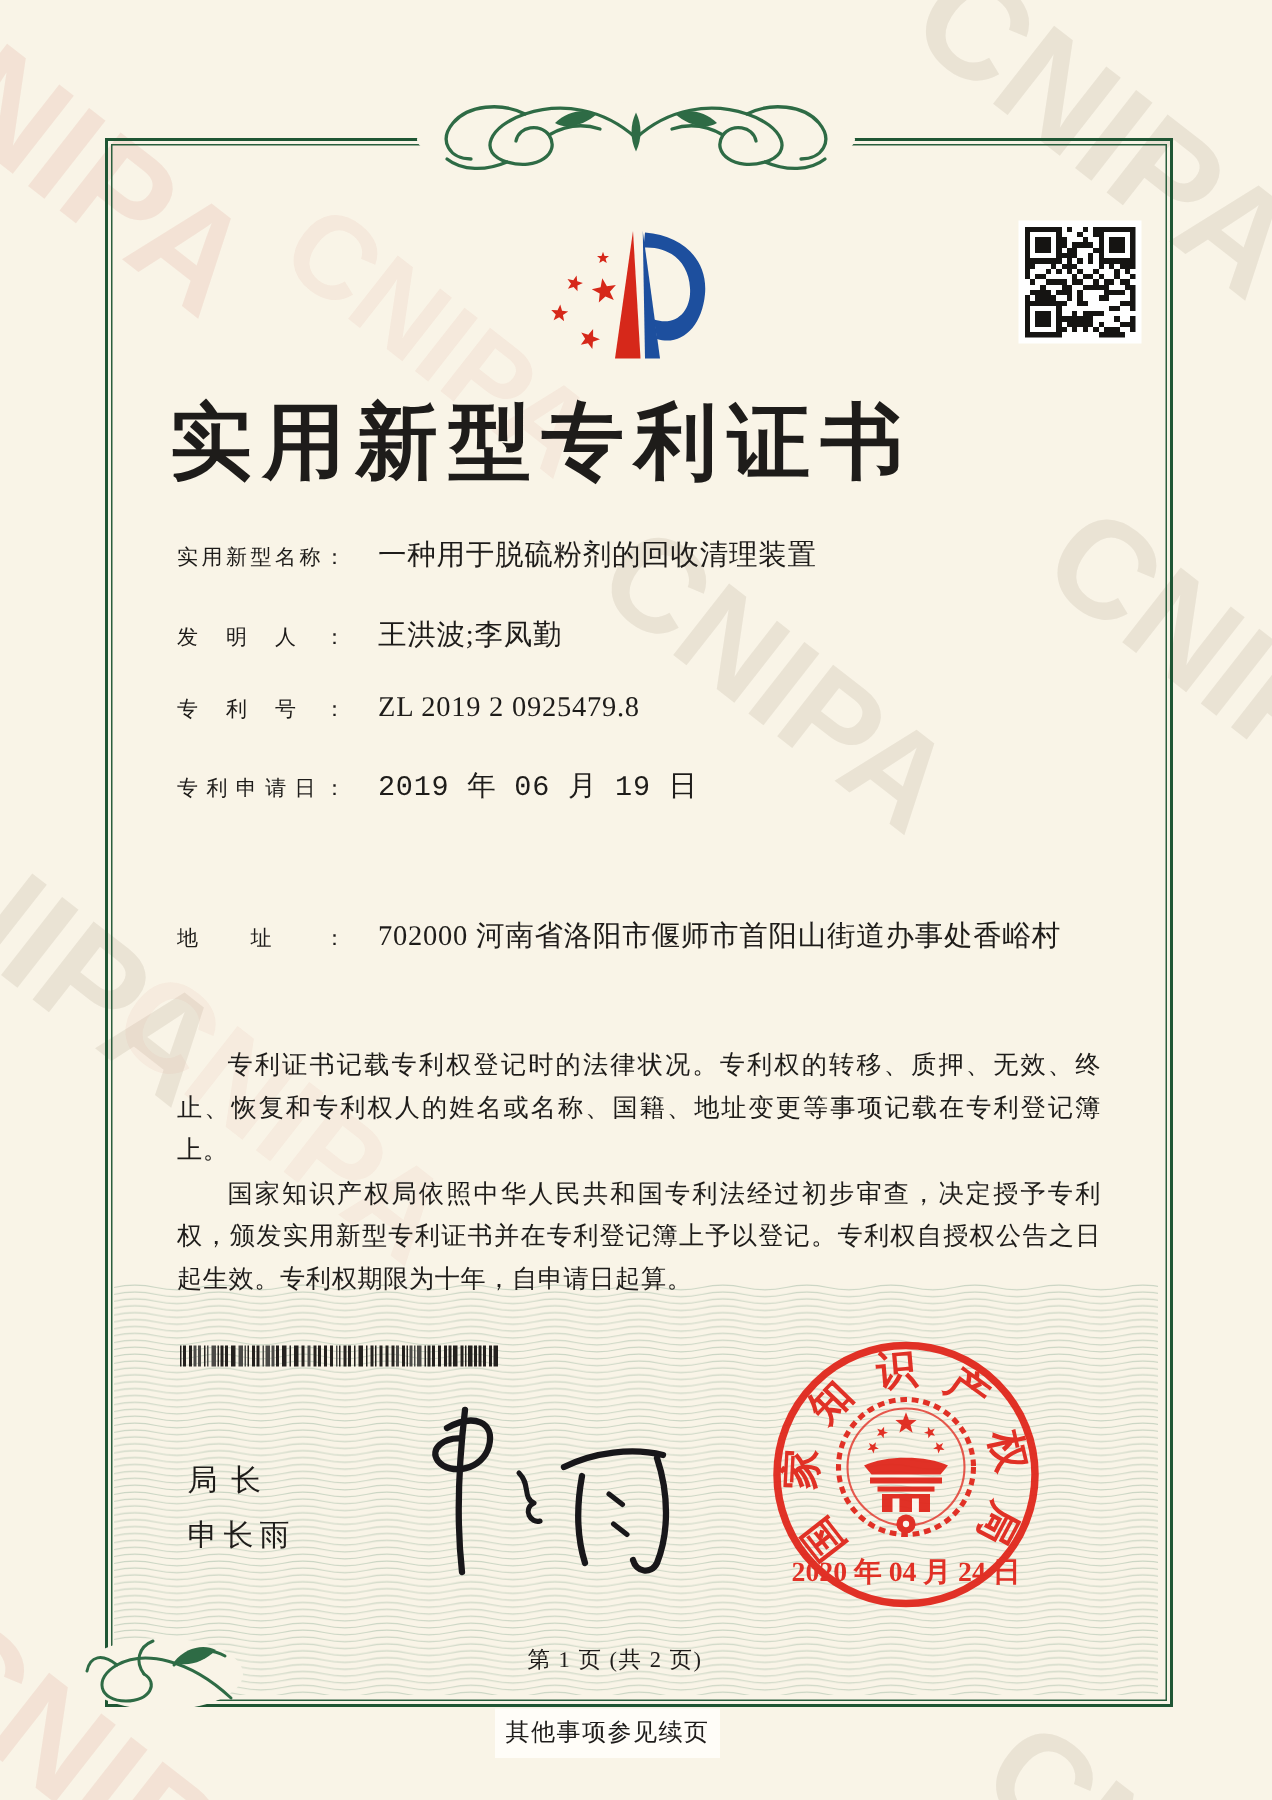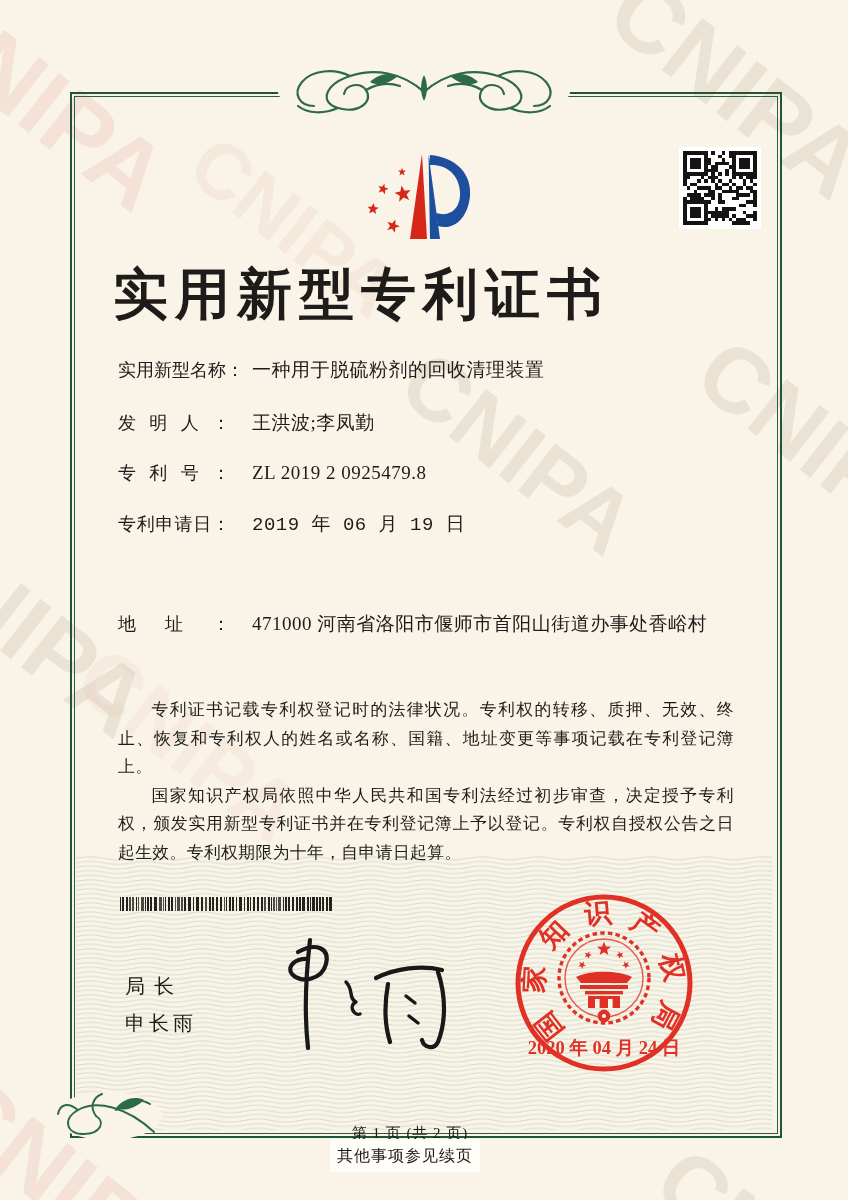--- a/index.html
+++ b/index.html
@@ -25,41 +25,41 @@
   
   .cert-no{position:absolute;left:118px;top:148px;font-size:19px;letter-spacing:2.5px;z-index:2;}
   .logo{position:absolute;left:366px;top:147px;width:112px;height:100px;z-index:2;}
   .qr-wrap{position:absolute;left:679px;top:147px;width:82px;height:82px;background:#fff;z-index:2;}
   .qr-wrap svg{position:absolute;left:4px;top:4px;}
   .title{position:absolute;left:70px;top:258px;width:582px;text-align:center;
          font-size:55px;font-weight:700;letter-spacing:7px;z-index:2;}
 
   
   .row{position:absolute;left:118px;width:640px;font-size:19px;z-index:2;white-space:nowrap;}
-  .flabel{display:inline-block;width:112px;font-size:18px;text-align:justify;text-align-last:justify;
+  .flabel{display:inline-block;width:112px;font-size:14px;text-align:justify;text-align-last:justify;
           vertical-align:baseline;}
   .fvalue{margin-left:22px;letter-spacing:0.5px;}
   .row2-field{position:absolute;left:317px;top:0;}
 
   
   .body-text{position:absolute;left:118px;top:696px;width:616px;font-size:16.8px;
              line-height:28.6px;text-align:justify;z-index:2;}
   .body-text p{margin:0;text-indent:2em;letter-spacing:0.4px;}
 
   
   .barcode{position:absolute;left:120px;top:897px;width:216px;height:14px;z-index:2;font-size:0;}
   .barcode i{display:inline-block;height:14px;background:#24211e;}
   .official-title{position:absolute;left:125px;top:973px;font-size:20px;letter-spacing:9px;z-index:2;}
   .official-name{position:absolute;left:125px;top:1010px;font-size:20px;letter-spacing:4px;z-index:2;}
   .signature{position:absolute;left:238px;top:934px;z-index:2;}
 
   .seal{position:absolute;left:504px;top:883px;width:200px;height:200px;z-index:4;opacity:0.93;}
 
   .page-info{position:absolute;left:70px;top:1097px;width:680px;text-align:center;
-             font-size:15px;letter-spacing:1px;z-index:2;margin-top:27px;}
+             font-size:15px;letter-spacing:1px;z-index:2;}
 
   .note-box{position:absolute;left:330px;top:1139px;width:150px;height:33px;background:#fffdf8;
             z-index:2;text-align:center;line-height:33px;font-size:16px;letter-spacing:1px;}
 </style>
 </head>
 <body>
 
 <div class="stage">
 
   <div class="wm wm-pink" style="left:-42px;top:-34px;font-size:96px;transform:rotate(38deg);">CNIPA</div>
@@ -286,21 +286,21 @@
   <div class="row" style="top:410px;">
     <span class="flabel">发明人：</span><span class="fvalue">王洪波;李凤勤</span>
   </div>
   <div class="row" style="top:461px;">
     <span class="flabel">专利号：</span><span class="fvalue">ZL 2019 2 0925479.8</span>
   </div>
   <div class="row" style="top:511px;font-family:Liberation Mono, monospace;">
     <span class="flabel">专利申请日：</span><span class="fvalue">2019 年 06 月 19 日</span>
   </div>
   <div class="row" style="top:611px;">
-    <span class="flabel">地址：</span><span class="fvalue">471000 河南省洛阳市偃师市首阳山街道办事处香峪村</span>
+    <span class="flabel">地址：</span><span class="fvalue">702000 河南省洛阳市偃师市首阳山街道办事处香峪村</span>
   </div>
 
   <div class="body-text">
     <p>专利证书记载专利权登记时的法律状况。专利权的转移、质押、无效、终止、恢复和专利权人的姓名或名称、国籍、地址变更等事项记载在专利登记簿上。</p>
     <p>国家知识产权局依照中华人民共和国专利法经过初步审查，决定授予专利权，颁发实用新型专利证书并在专利登记簿上予以登记。专利权自授权公告之日起生效。专利权期限为十年，自申请日起算。</p>
   </div>
 
   <div class="barcode" id="barcode"><i style="width: 1px; margin-right: 1px;"></i><i style="width: 2px; margin-right: 2px;"></i><i style="width: 2px; margin-right: 1px;"></i><i style="width: 2px; margin-right: 1px; background: rgb(75, 74, 71);"></i><i style="width: 2px; margin-right: 2px; background: rgb(75, 74, 71);"></i><i style="width: 1px; margin-right: 1px;"></i><i style="width: 1px; margin-right: 2px; background: rgb(75, 74, 71);"></i><i style="width: 3px; margin-right: 1px; background: rgb(75, 74, 71);"></i><i style="width: 1px; margin-right: 1px;"></i><i style="width: 2px; margin-right: 1px;"></i><i style="width: 2px; margin-right: 2px;"></i><i style="width: 3px; margin-right: 2px;"></i><i style="width: 3px; margin-right: 1px; background: rgb(75, 74, 71);"></i><i style="width: 1px; margin-right: 1px; background: rgb(75, 74, 71);"></i><i style="width: 1px; margin-right: 2px;"></i><i style="width: 2px; margin-right: 1px;"></i><i style="width: 2px; margin-right: 2px;"></i><i style="width: 1px; margin-right: 1px; background: rgb(75, 74, 71);"></i><i style="width: 3px; margin-right: 1px; background: rgb(75, 74, 71);"></i><i style="width: 2px; margin-right: 1px; background: rgb(75, 74, 71);"></i><i style="width: 2px; margin-right: 2px;"></i><i style="width: 3px; margin-right: 2px;"></i><i style="width: 1px; margin-right: 2px;"></i><i style="width: 3px; margin-right: 2px;"></i><i style="width: 2px; margin-right: 2px;"></i><i style="width: 2px; margin-right: 2px; background: rgb(75, 74, 71);"></i><i style="width: 2px; margin-right: 1px;"></i><i style="width: 2px; margin-right: 2px;"></i><i style="width: 2px; margin-right: 2px;"></i><i style="width: 2px; margin-right: 2px;"></i><i style="width: 1px; margin-right: 1px; background: rgb(75, 74, 71);"></i><i style="width: 1px; margin-right: 2px;"></i><i style="width: 2px; margin-right: 1px;"></i><i style="width: 2px; margin-right: 2px;"></i><i style="width: 1px; margin-right: 2px;"></i><i style="width: 3px; margin-right: 2px;"></i><i style="width: 1px; margin-right: 2px;"></i><i style="width: 2px; margin-right: 1px;"></i><i style="width: 1px; margin-right: 2px;"></i><i style="width: 2px; margin-right: 2px;"></i><i style="width: 2px; margin-right: 2px;"></i><i style="width: 2px; margin-right: 1px;"></i><i style="width: 2px; margin-right: 2px; background: rgb(75, 74, 71);"></i><i style="width: 2px; margin-right: 1px;"></i><i style="width: 1px; margin-right: 1px;"></i><i style="width: 2px; margin-right: 1px; background: rgb(75, 74, 71);"></i><i style="width: 1px; margin-right: 1px; background: rgb(75, 74, 71);"></i><i style="width: 3px; margin-right: 2px; background: rgb(75, 74, 71);"></i><i style="width: 1px; margin-right: 1px;"></i><i style="width: 2px; margin-right: 1px;"></i><i style="width: 2px; margin-right: 2px;"></i><i style="width: 2px; margin-right: 2px;"></i><i style="width: 2px; margin-right: 1px;"></i><i style="width: 2px; margin-right: 1px;"></i><i style="width: 3px; margin-right: 2px;"></i><i style="width: 2px; margin-right: 1px;"></i><i style="width: 1px; margin-right: 1px;"></i><i style="width: 3px; margin-right: 1px;"></i><i style="width: 2px; margin-right: 1px;"></i><i style="width: 2px; margin-right: 1px;"></i><i style="width: 2px; margin-right: 2px;"></i><i style="width: 2px; margin-right: 1px;"></i><i style="width: 3px; margin-right: 2px;"></i></div>
 
   <div class="official-title">局长</div>

